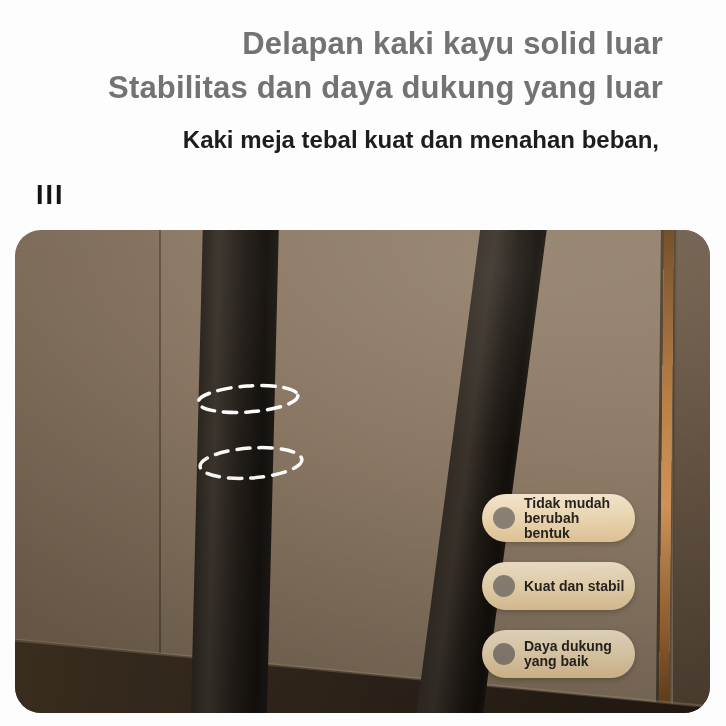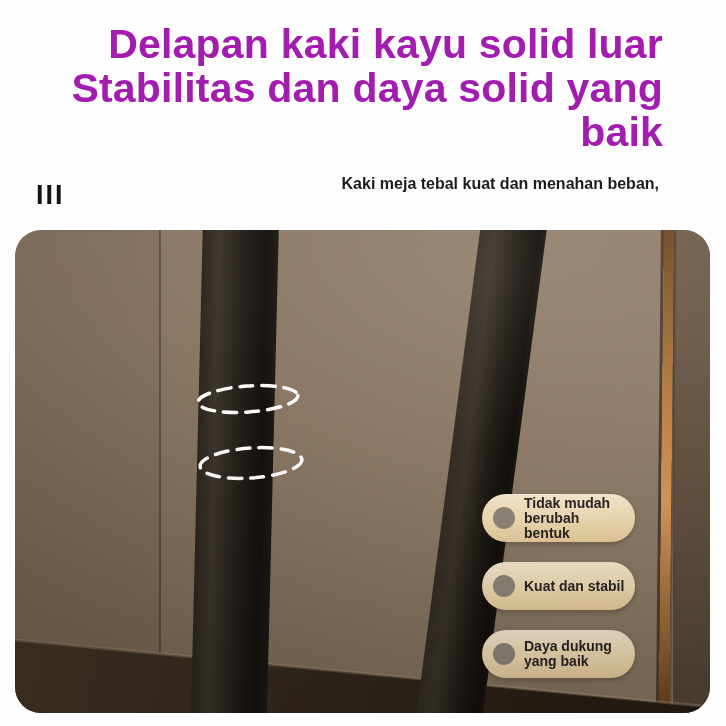--- a/index.html
+++ b/index.html
@@ -1,22 +1,22 @@
 <!DOCTYPE html>
 <html><head>
 <meta charset="utf-8">
 <style>
   * { margin:0; padding:0; box-sizing:border-box; }
   html,body { width:726px; height:726px; }
   body { font-family:"Liberation Sans", sans-serif; background:#fdfdfd; position:relative; overflow:hidden; }
 
   .header { position:absolute; top:22px; right:63px; text-align:right; }
-  .title { font-size:41px; line-height:44px; font-weight:bold; color:#a21caf; letter-spacing:.2px; }
+  .title { font-size:31px; line-height:44px; font-weight:bold; color:#737373; letter-spacing:.2px; }
   .title span { display:block; }
-  .subtitle { margin-top:16px; margin-right:4px; font-size:16px; line-height:27px; font-weight:bold; color:#1d1d1d; }
+  .subtitle { margin-top:16px; margin-right:4px; font-size:24px; line-height:27px; font-weight:bold; color:#1d1d1d; }
   .subtitle span { display:block; }
 
   .tally { position:absolute; left:36px; top:180px; font-size:27px; font-weight:bold; color:#141414; letter-spacing:2px; transform:scaleY(1.05); }
 
   .photo { position:absolute; left:15px; top:230px; width:695px; height:483px; border-radius:26px; overflow:hidden;
            background:linear-gradient(to bottom left, #95836f 0%, #8b7965 45%, #7a6853 100%); }
 
   .panel-left { position:absolute; left:0; top:0; width:146px; height:88%; background:rgba(30,20,10,.05); border-right:2px solid rgba(45,33,22,.38); }
   .wall-right-dark { position:absolute; left:658px; top:0; width:37px; height:100%; background:linear-gradient(to bottom, #72614f, #554536); }
   .gold-stripe { position:absolute; left:649px; top:-6px; width:10px; height:106%; transform:rotate(.6deg); transform-origin:top center;
@@ -47,21 +47,21 @@
 
   .vignette { position:absolute; inset:0; pointer-events:none;
               background:radial-gradient(120% 90% at 70% 8%, rgba(255,245,230,.08) 0%, rgba(0,0,0,0) 42%, rgba(0,0,0,.16) 100%); }
 </style>
 </head>
 <body>
 
 <div class="header">
   <h1 class="title">
     <span>Delapan kaki kayu solid luar</span>
-    <span>Stabilitas dan daya solid yang baik</span>
+    <span>Stabilitas dan daya dukung yang luar</span>
   </h1>
   <p class="subtitle">
     <span>Kaki meja tebal kuat dan menahan beban,</span>
   </p>
 </div>
 
 <div class="tally">III</div>
 
 <figure class="photo">
   <div class="panel-left"></div>

